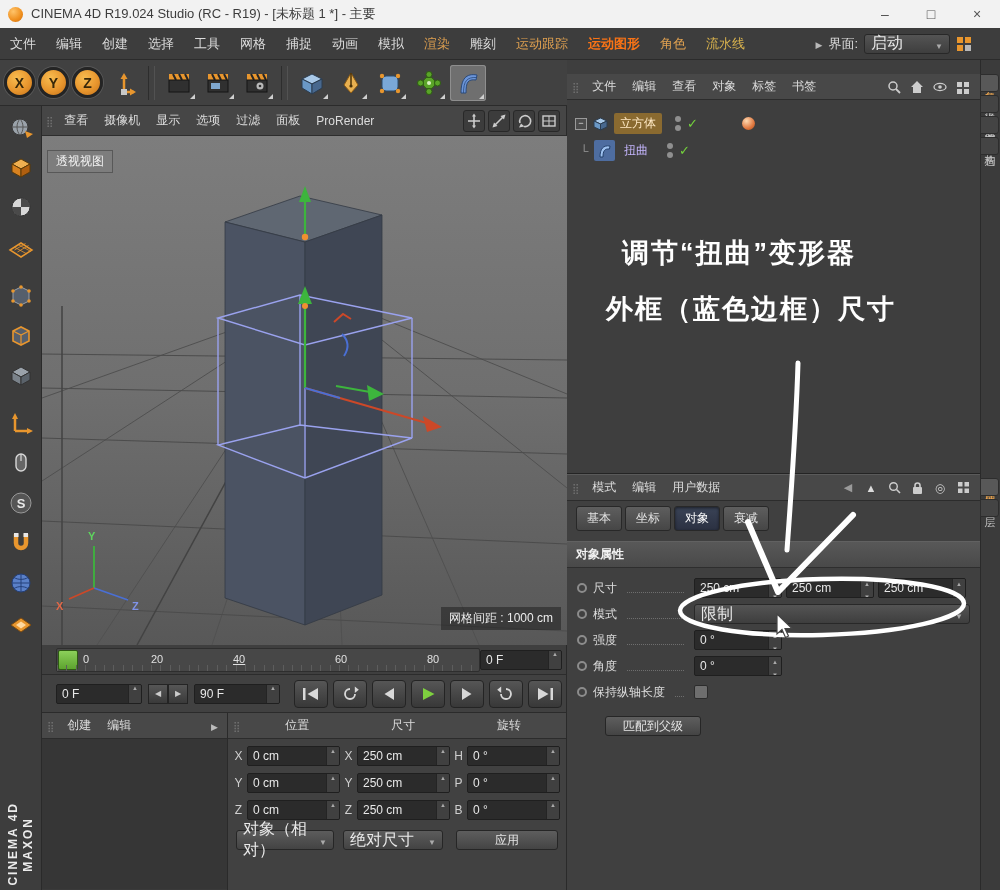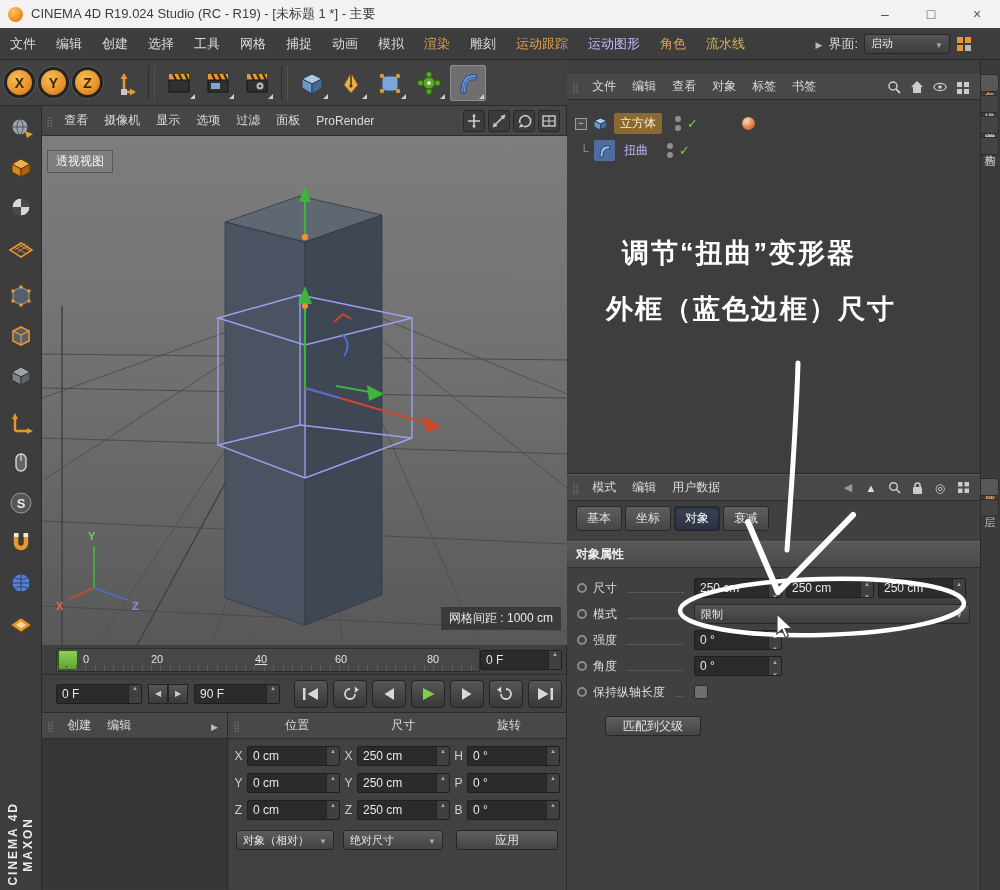--- a/index.html
+++ b/index.html
@@ -22,21 +22,21 @@
 .menubar{position:absolute;left:0;top:28px;width:1000px;height:32px;background:#3d3d3d;
   border-bottom:1px solid #2b2b2b;display:flex;align-items:center;font-size:13px;}
 .menu-items{display:fl
 ex;display:flex;align-items:center;height:100%;}
 .menu-item{padding:0 10px;color:#dcdcdc;white-space:nowrap;}
 .menubar-right{margin-left:auto;display:flex;align-items:center;gap:6px;padding-right:28px;}
 .mb-arrow::after{content:"▶";font-size:9px;color:#b8b8b8;}
 .mb-label{color:#dcdcdc;}
 .dropdown{background:linear-gradient(#545454,#3e3e3e);border:1px solid #282828;border-radius:3px;
   height:20px;display:flex;align-items:center;justify-content:space-between;
-  padding:0 6px;gap:8px;font-size:11px;color:#e8e8e8;}
+  padding:0 6px;gap:8px;font-size:16px;color:#e8e8e8;}
 .layout-dd{min-width:86px;}
 .dd-arrow::after{content:"▼";font-size:8px;color:#aaa;}
 .mb-grid-icon{width:16px;height:16px;}
 
 
 .toolbar{position:absolute;left:0;top:60px;width:567px;height:46px;background:#414141;
   border-bottom:1px solid #2b2b2b;display:flex;align-items:center;padding-left:4px;gap:3px;}
 .axis-btn{width:31px;height:31px;border-radius:50%;flex:0 0 auto;
   background:radial-gradient(circle at 38% 32%,#f8bc50,#e8962e 55%,#c4721a);
   border:3px solid #242424;box-shadow:0 0 0 1px #585858;
@@ -79,21 +79,21 @@
   border-bottom:1px solid #2c2c2c;border-right:1px solid #2a2a2a;display:flex;align-items:center;}
 .tl-ruler{position:relative;margin-left:14px;width:424px;height:24px;background:#474747;
   border:1px solid #2e2e2e;border-radius:2px;overflow:hidden;}
 .tl-ruler::after{content:"";position:absolute;left:0;right:0;bottom:0;height:6px;
   background:repeating-linear-gradient(90deg,#5d5d5d 0 1px,transparent 1px 9.4px);}
 .tl-scrubber{position:absolute;left:1px;top:1px;width:20px;height:20px;border-radius:2px;
   background:linear-gradient(#8cd05a,#5da32e);border:1px solid #2e5c12;}
 .tl-tick{position:absolute;top:4px;font-size:11px;color:#e0e0e0;}
 .tl-tick:nth-child(1){left:26px;}
 .tl-tick:nth-child(2){left:94px;}
-.tl-tick:nth-child(3){left:198px;text-decoration:underline;}
+.tl-tick:nth-child(3){left:176px;text-decoration:underline;}
 .tl-tick:nth-child(4){left:278px;}
 .tl-tick:nth-child(5){left:370px;}
 .tl-frame{margin-left:auto;margin-right:4px;width:82px;}
 
 
 .spinner{height:20px;background:#2b2b2b;border:1px solid #1f1f1f;border-radius:2px;
   display:flex;align-items:center;overflow:hidden;flex:0 0 auto;}
 .spin-val{flex:1;padding:0 5px;font-size:12px;color:#e8e8e8;white-space:nowrap;}
 .spin-btns{width:13px;height:100%;background:#404040;border-left:1px solid #242424;
   display:flex;flex-direction:column;align-items:center;justify-content:center;line-height:1;gap:1px;}
@@ -234,21 +234,21 @@
         <span class="menu-item">创建</span>
         <span class="menu-item">选择</span>
         <span class="menu-item">工具</span>
         <span class="menu-item">网格</span>
         <span class="menu-item">捕捉</span>
         <span class="menu-item">动画</span>
         <span class="menu-item">模拟</span>
         <span class="menu-item" style="color: rgb(223, 160, 80);">渲染</span>
         <span class="menu-item">雕刻</span>
         <span class="menu-item" style="color: rgb(223, 160, 80);">运动跟踪</span>
-        <span class="menu-item" style="color: #c4b5fd;">运动图形</span>
+        <span class="menu-item" style="color: #f97316; font-weight: bold;">运动图形</span>
         <span class="menu-item" style="color: rgb(223, 160, 80);">角色</span>
         <span class="menu-item" style="color: rgb(219, 180, 78);">流水线</span>
       </div>
     <div class="menubar-right">
       <span class="mb-arrow"></span>
       <span class="mb-label">界面:</span>
       <div class="dropdown layout-dd">
         <span>启动</span>
         <span class="dd-arrow"></span>
       </div>

